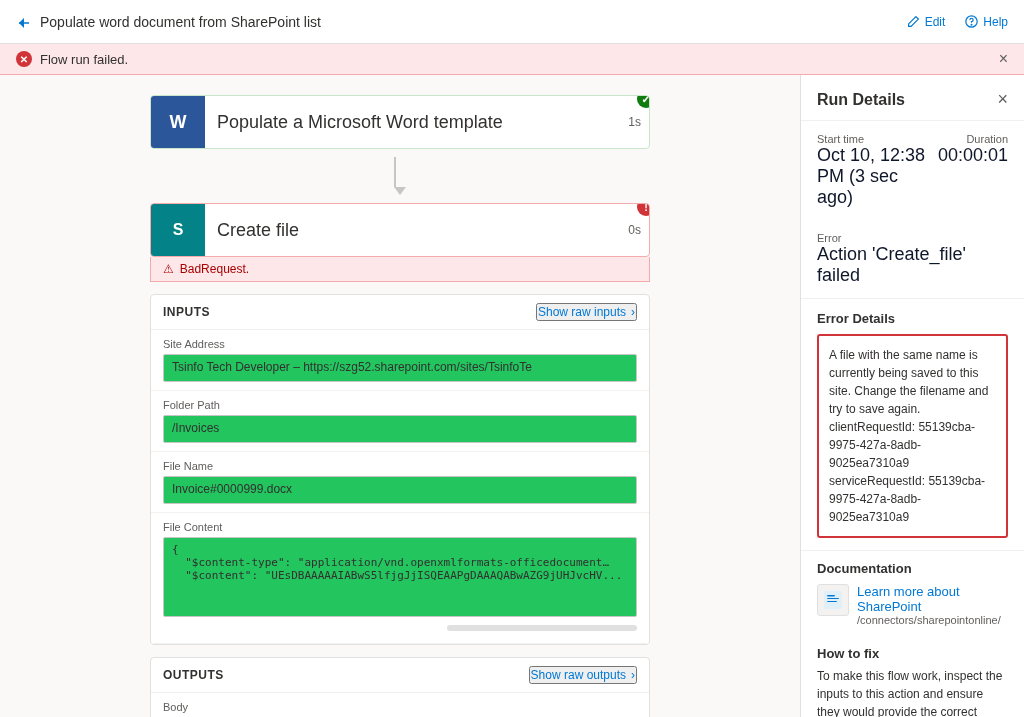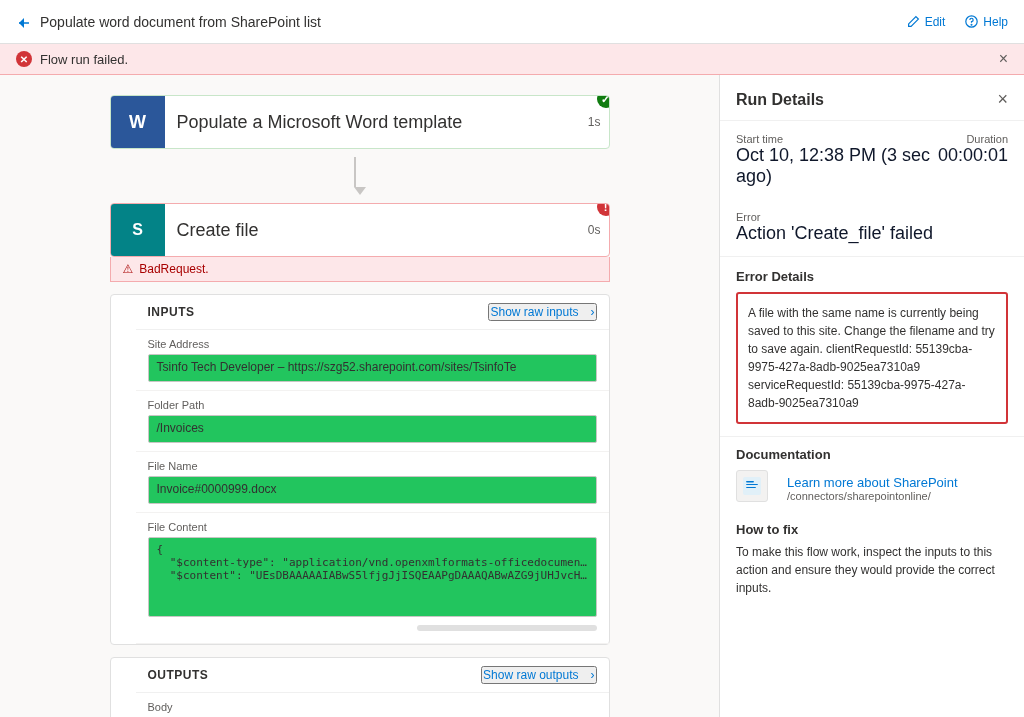--- a/index.html
+++ b/index.html
@@ -85,47 +85,47 @@
     .error-label-card {
       max-width: 500px; margin: 0 auto;
       background: #fde7e9; border: 1px solid #f4abae;
       border-top: none; padding: 5px 12px;
       font-size: 12px; color: #a80000; display: flex; align-items: center; gap: 6px;
     }
 
     
     .detail-section {
       max-width: 500px; margin: 12px auto 0;
-      border: 1px solid #e0e0e0; border-radius: 4px; background: #fff; padding-left: 25px;
+      border: 1px solid #e0e0e0; border-radius: 4px; background: #fff;
     }
     .detail-header {
       display: flex; align-items: center; justify-content: space-between;
       padding: 8px 12px; border-bottom: 1px solid #f0f0f0;
       font-size: 12px; font-weight: 600; color: #323130; text-transform: uppercase; letter-spacing: 0.5px;
     }
-    .show-raw { color: #0078d4; cursor: pointer; font-size: 12px; display: flex; align-items: center; gap: 12px; font-weight: 400; text-transform: none; letter-spacing: 0; }
+    .show-raw { color: #0078d4; cursor: pointer; font-size: 12px; display: flex; align-items: center; gap: 5px; font-weight: 400; text-transform: none; letter-spacing: 0; }
 
     .detail-field { padding: 8px 12px; border-bottom: 1px solid #f3f2f1; }
     .detail-field-label { font-size: 11px; color: #605e5c; margin-bottom: 4px; }
     .detail-field-value {
       border: 1px solid #c8c6c4; border-radius: 2px;
       padding: 5px 8px; font-size: 12px; color: #323130;
       background: #22c55e; min-height: 28px; overflow: hidden; white-space: nowrap; text-overflow: ellipsis;
     }
     .detail-field-value.multiline {
       height: 80px; overflow: hidden; font-family: 'Consolas', monospace; font-size: 11px; white-space: pre;
     }
     .scrollbar-placeholder {
       height: 6px; background: #e0e0e0; border-radius: 3px;
       margin: 4px 0; width: 40%;
     }
 
     
     .run-details-panel {
-      width: 305px; background: #fff; border-left: 1px solid #e0e0e0;
+      width: 224px; background: #fff; border-left: 1px solid #e0e0e0;
       display: flex; flex-direction: column; overflow-y: auto; flex-shrink: 0;
     }
     .panel-header {
       display: flex; align-items: center; justify-content: space-between;
       padding: 14px 16px 10px; border-bottom: 1px solid #f0f0f0;
     }
     .panel-title { font-size: 16px; font-weight: 600; color: #323130; }
     .panel-close { cursor: pointer; color: #605e5c; font-size: 18px; }
 
     .panel-meta { padding: 12px 16px; border-bottom: 1px solid #f0f0f0; }
@@ -322,21 +322,21 @@
       <div class="error-detail-box">
         <span>A file with the same name is currently being saved to this site. Change the filename and try to save again.
 clientRequestId: 55139cba-9975-427a-8adb-9025ea7310a9
 serviceRequestId: 55139cba-9975-427a-8adb-9025ea7310a9</span>
       </div>
     </div>
 
     <div class="doc-link">
       <div>
         <div class="panel-section-title" style="margin-bottom:8px;">Documentation</div>
-        <div style="display:flex; align-items:flex-end; gap:19px;">
+        <div style="display:flex; align-items:flex-start; gap:8px;">
           <div class="doc-icon">
             <svg width="18" height="18" viewBox="0 0 18 18" fill="none">
               <rect width="18" height="18" fill="#e1f0f8" rx="2"></rect>
               <rect x="3" y="4" width="8" height="1.5" fill="#0078d4" rx="1"></rect>
               <rect x="3" y="7" width="12" height="1" fill="#0078d4" rx="1"></rect>
               <rect x="3" y="10" width="10" height="1" fill="#0078d4" rx="1"></rect>
             </svg>
           </div>
           <div>
             <div class="doc-title">Learn more about SharePoint</div>

